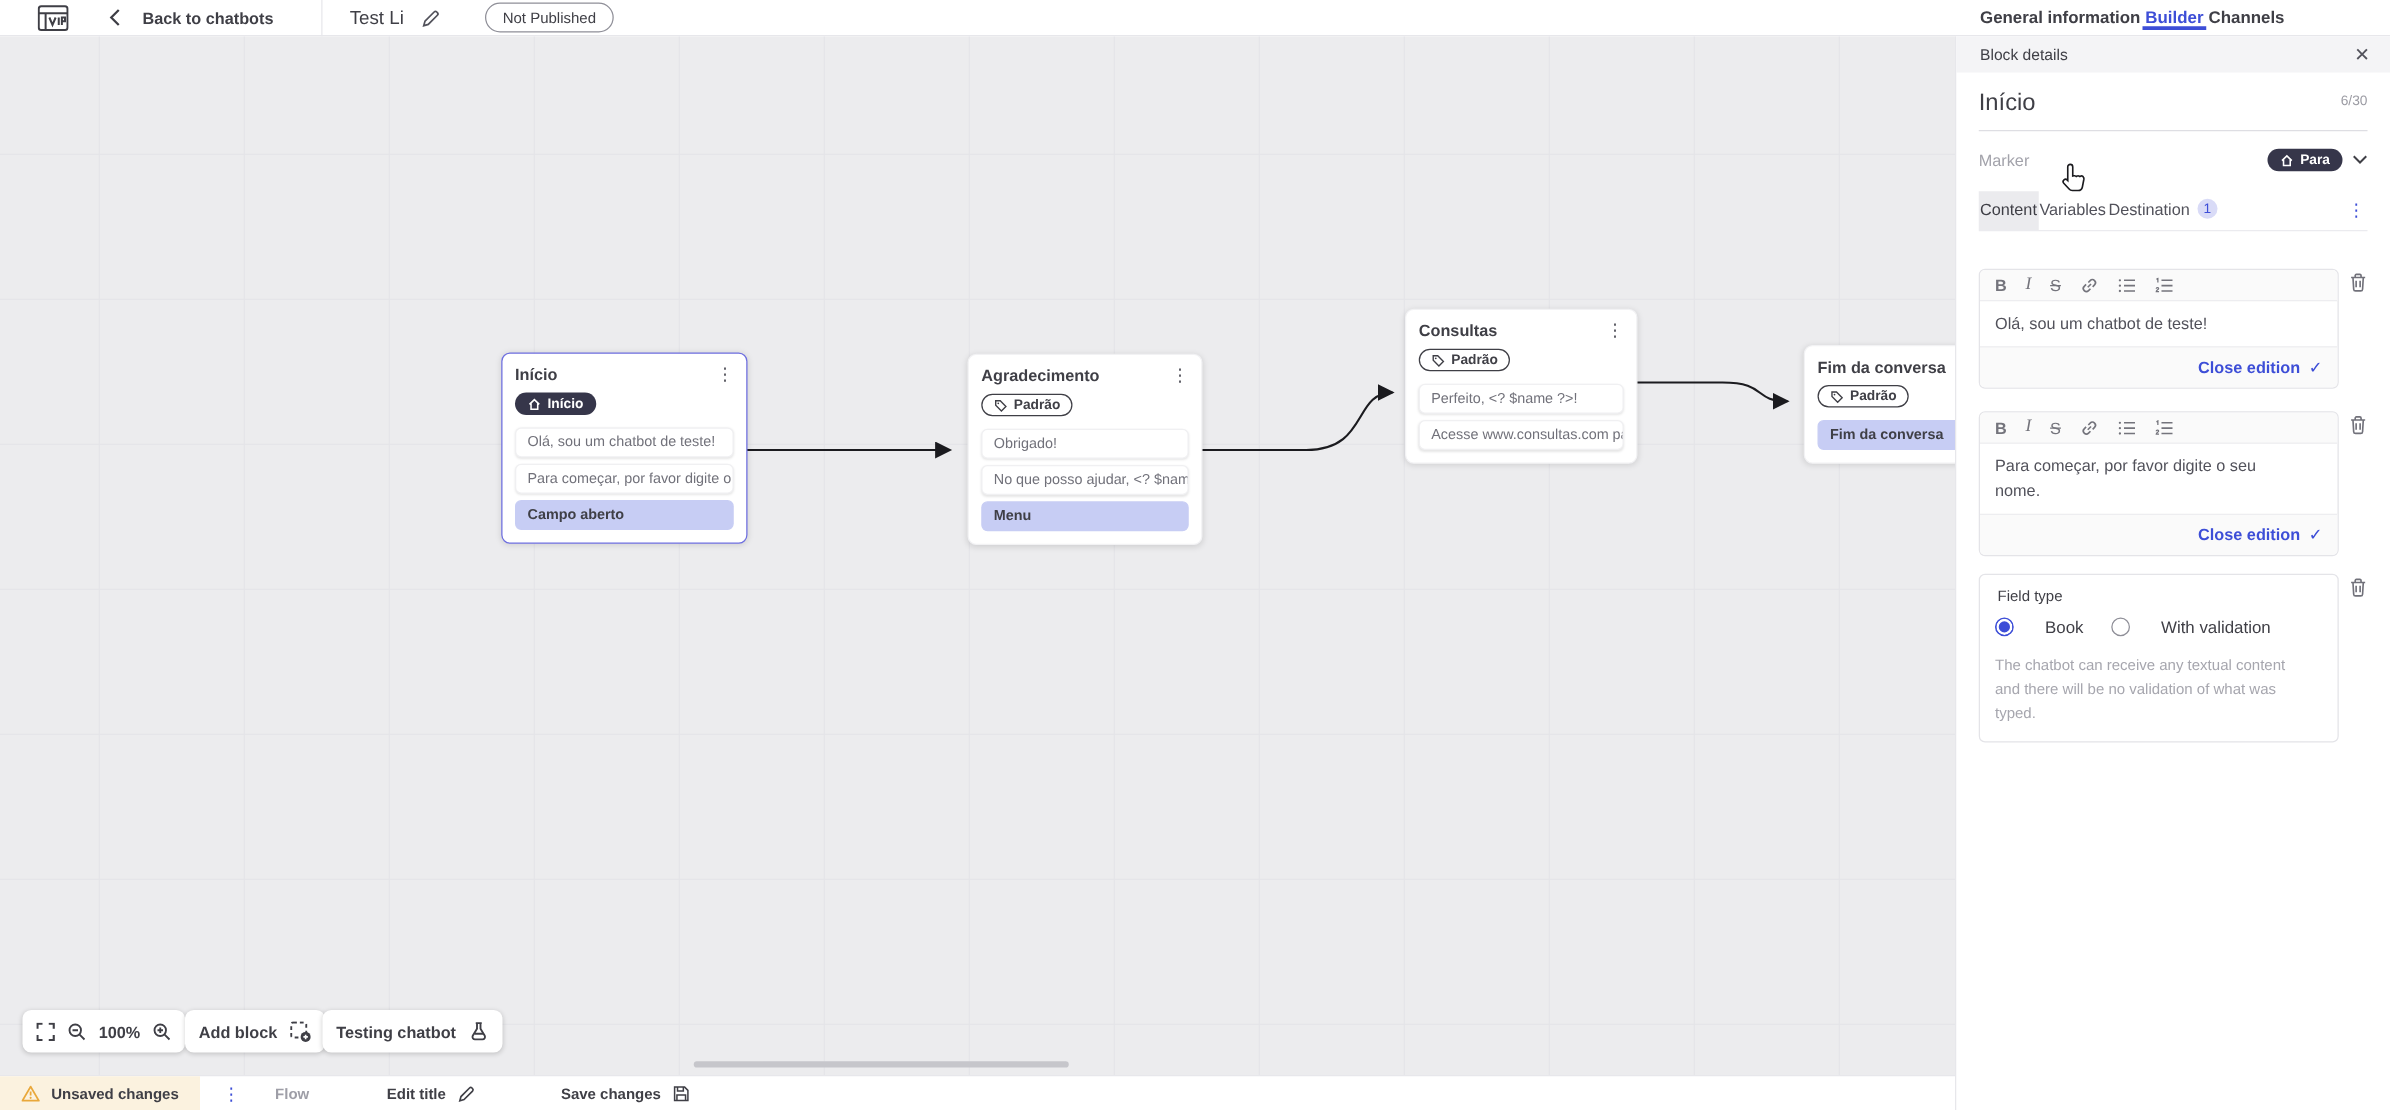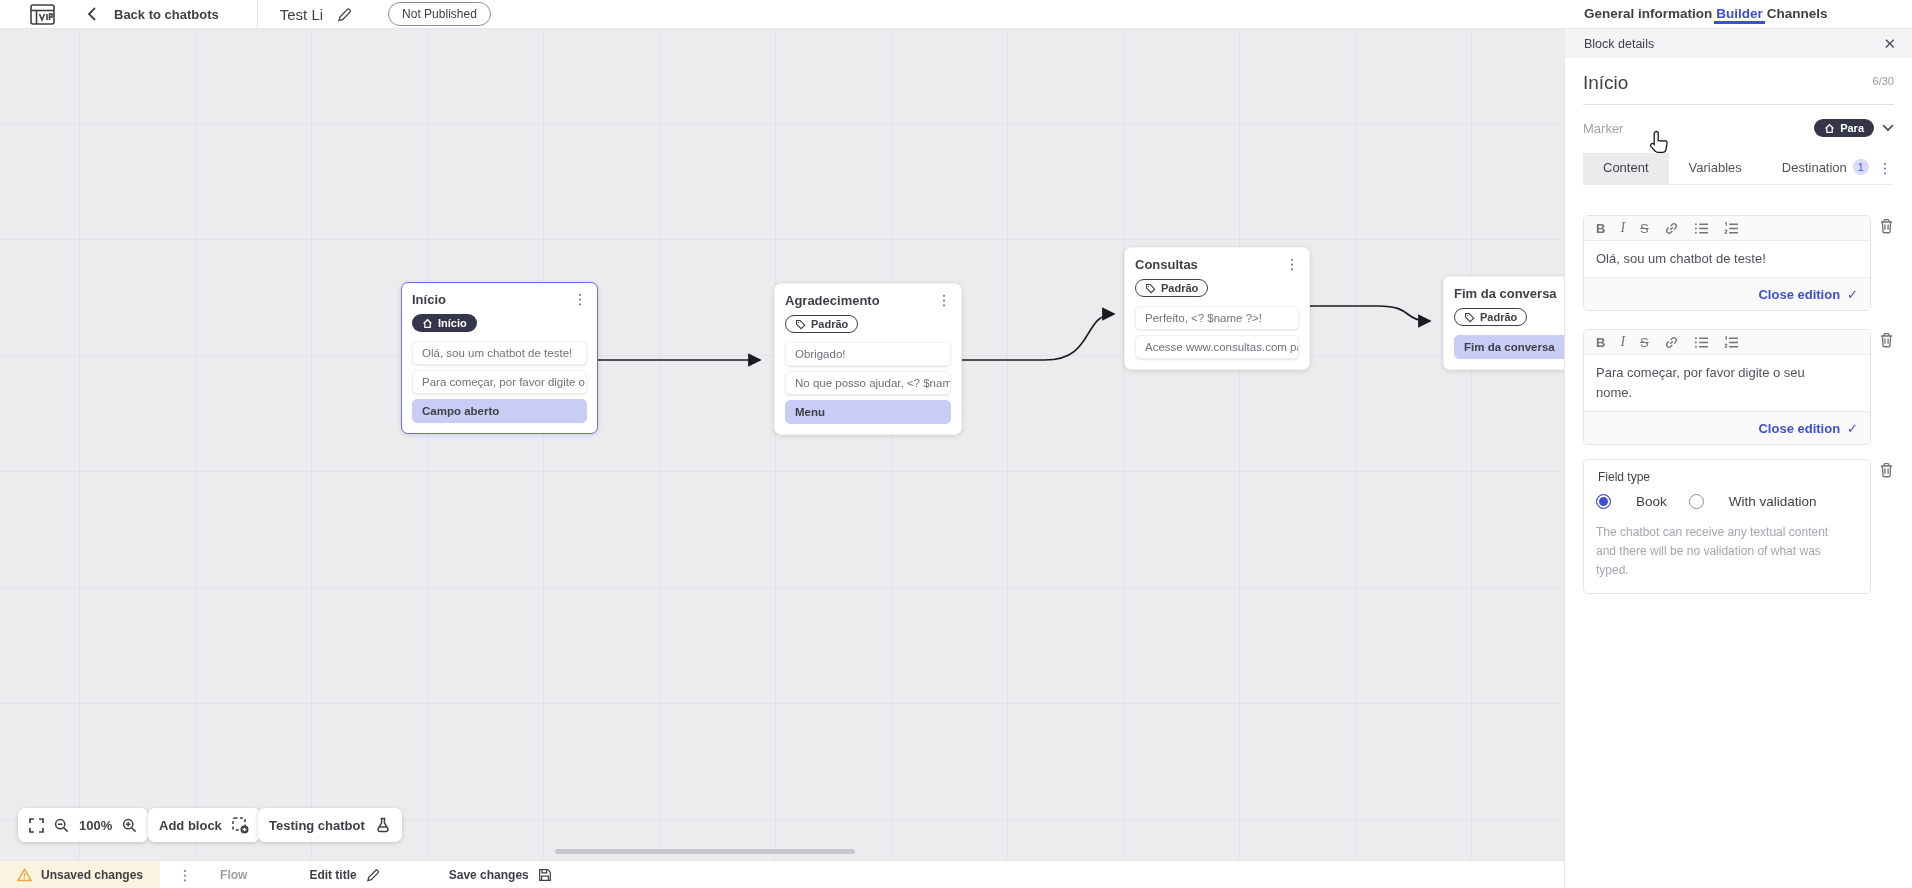--- a/index.html
+++ b/index.html
@@ -72,21 +72,21 @@
   .name-row{display:flex;justify-content:space-between;align-items:flex-start;
             border-bottom:1px solid #dedee3;padding-bottom:10px}
   .block-name{font-size:19px;color:#3f3f46}
   .name-counter{font-size:11px;color:#9b9ba3;margin-top:3px}
   .marker-row{display:flex;justify-content:space-between;align-items:center;margin-top:14px}
   .marker-label{font-size:13px;color:#a3a3ab}
   .marker-value{display:flex;align-items:center;gap:8px}
   .chev{color:#3f3f46}
   .ptabs{display:flex;align-items:center;margin-top:15px;border-bottom:1px solid #ebebef;
          padding-bottom:0;position:relative}
-  .ptab{font-size:13px;color:#52525b;padding:7px 20px 9px;cursor:pointer;display:flex;align-items:center;gap:6px}
+  .ptab{font-size:13px;color:#52525b;padding:7px 1px 9px;cursor:pointer;display:flex;align-items:center;gap:6px}
   .ptab.active{background:#ebebee;color:#3f3f46}
   .ptab .badge{background:#d9dbf7;color:#3d4ed7;font-size:11px;width:16px;height:16px;border-radius:50%;
                display:flex;align-items:center;justify-content:center}
   .ptabs .dots{position:absolute;right:2px;top:9px}
 
   .row-with-trash{display:flex;align-items:flex-start;gap:8px}
   .trash{color:#71717a;margin-top:3px;cursor:pointer}
   .editor{flex:1;border:1px solid #e4e4e8;border-radius:5px;overflow:hidden;background:#fff}
   .ed-toolbar{display:flex;align-items:center;gap:15px;background:#fafafa;border-bottom:1px solid #ededf0;
               padding:4px 12px;color:#74747c}

